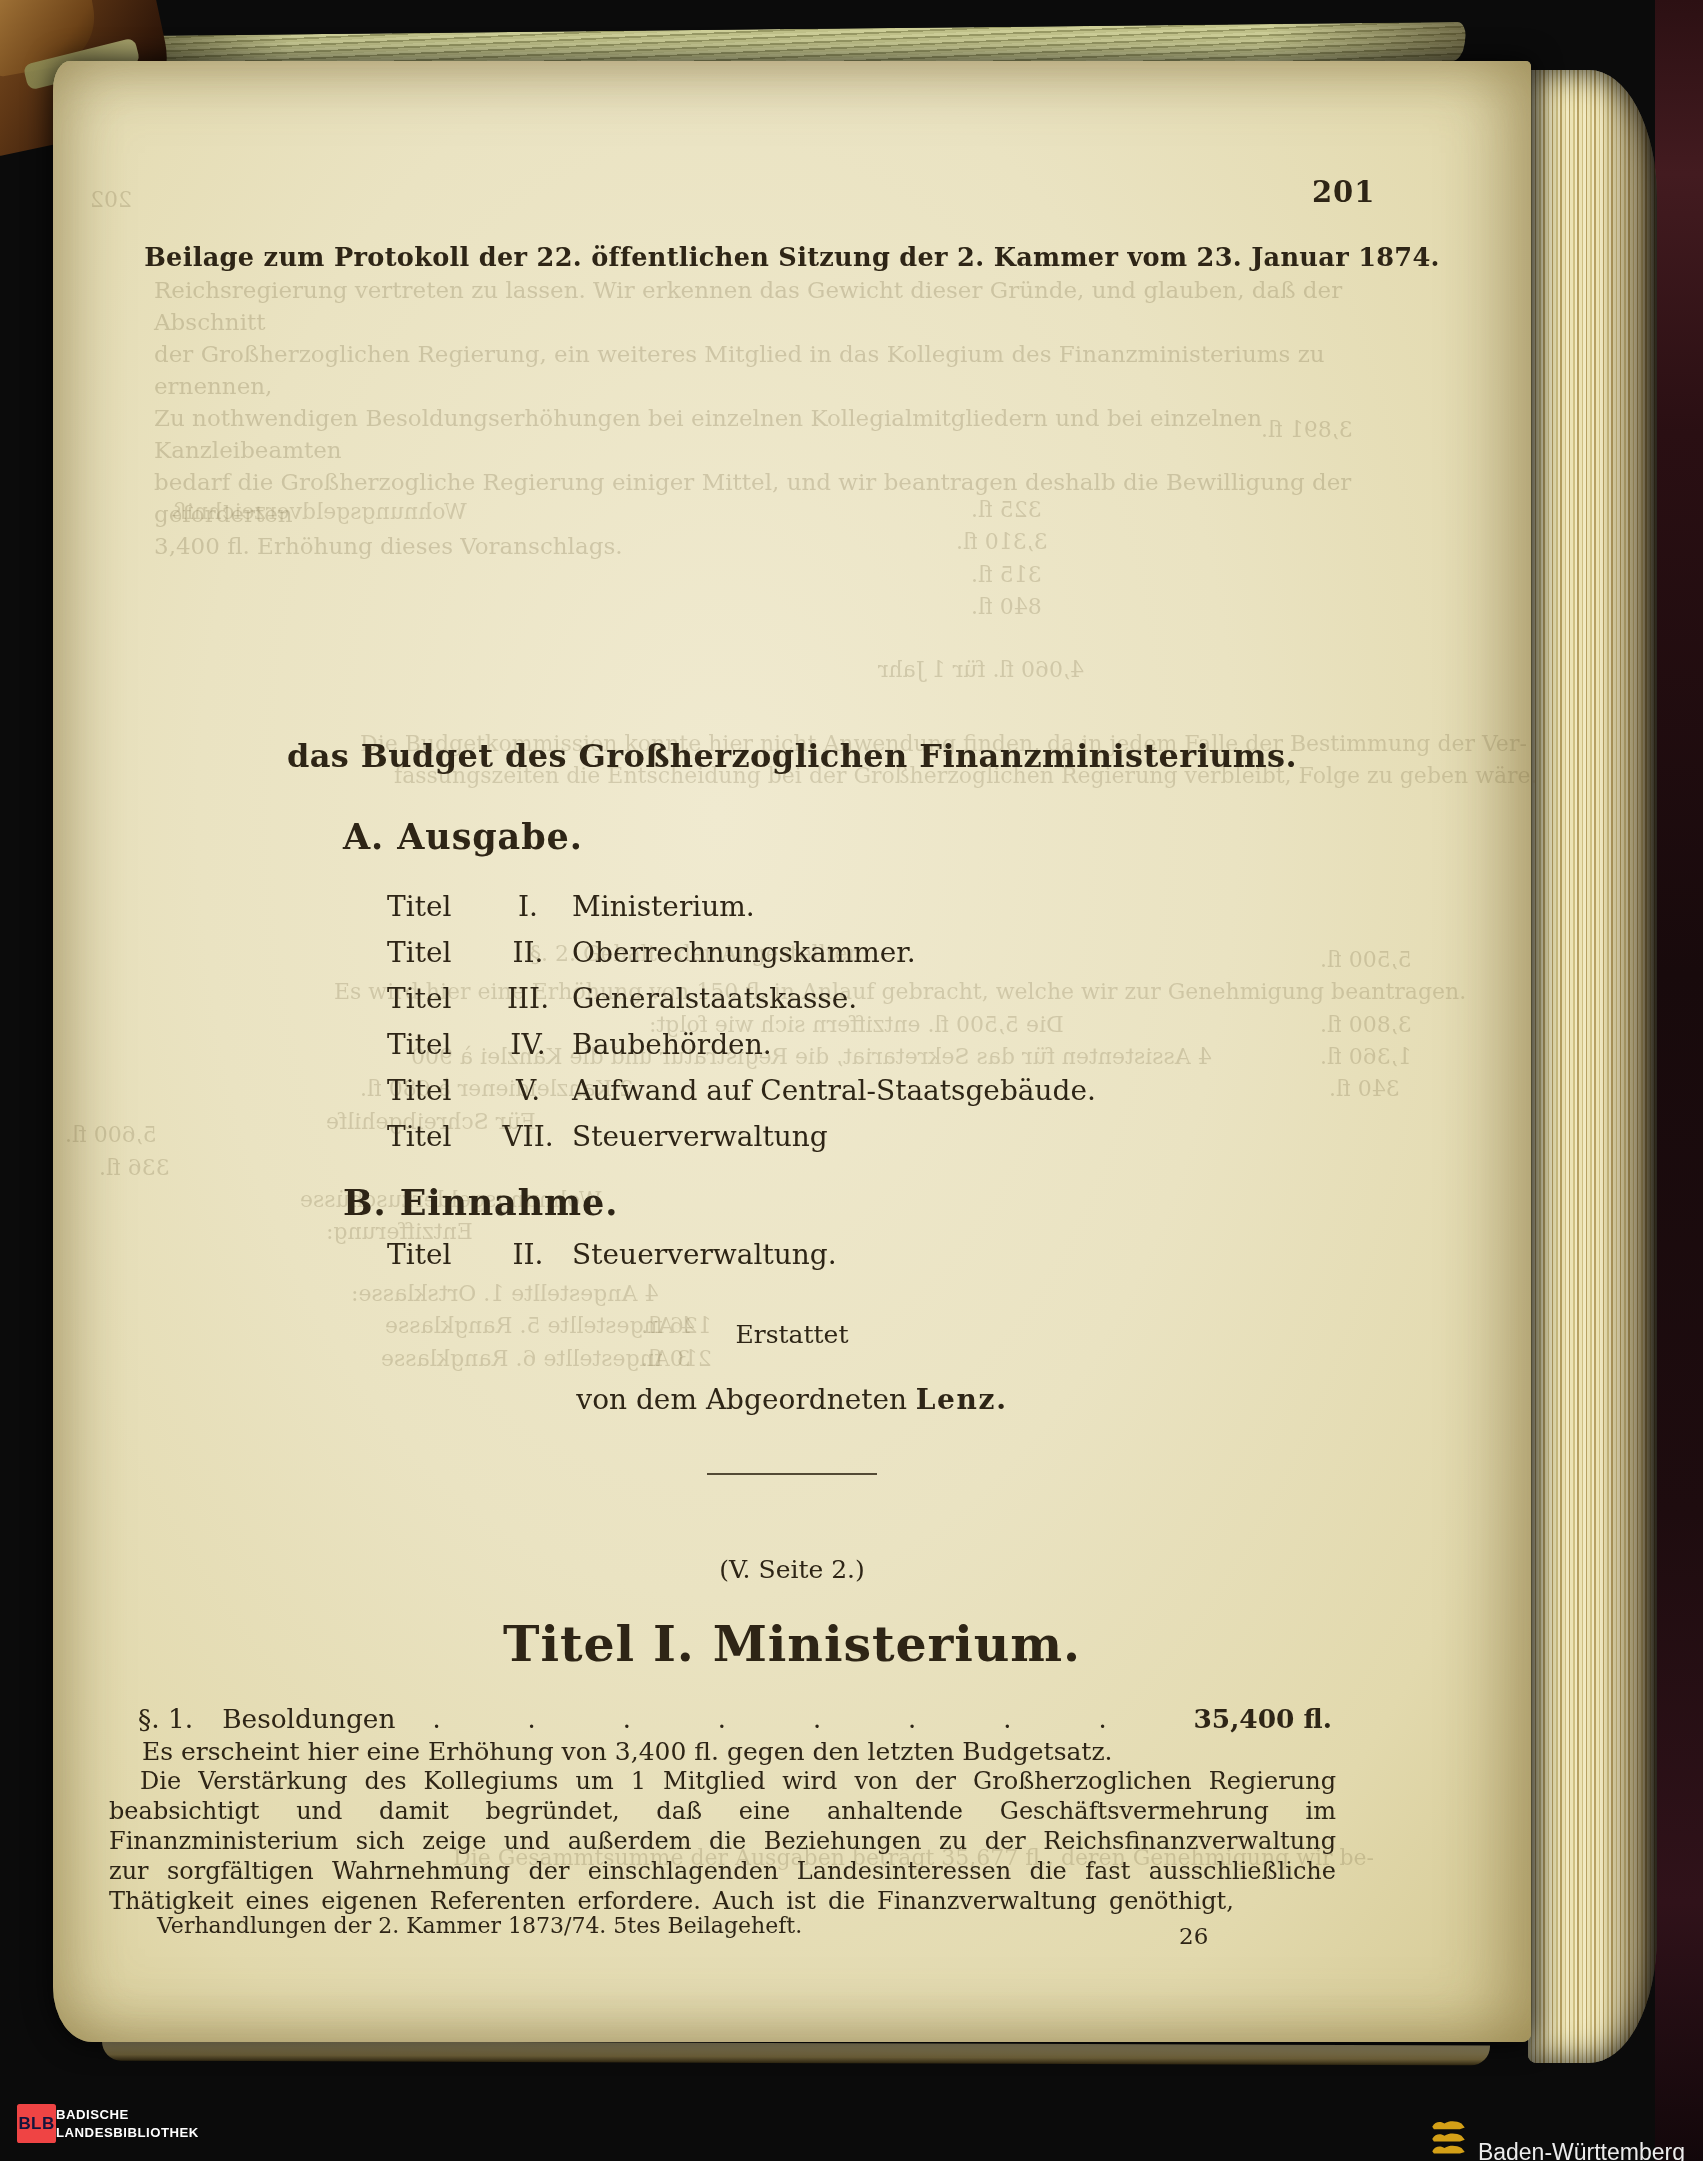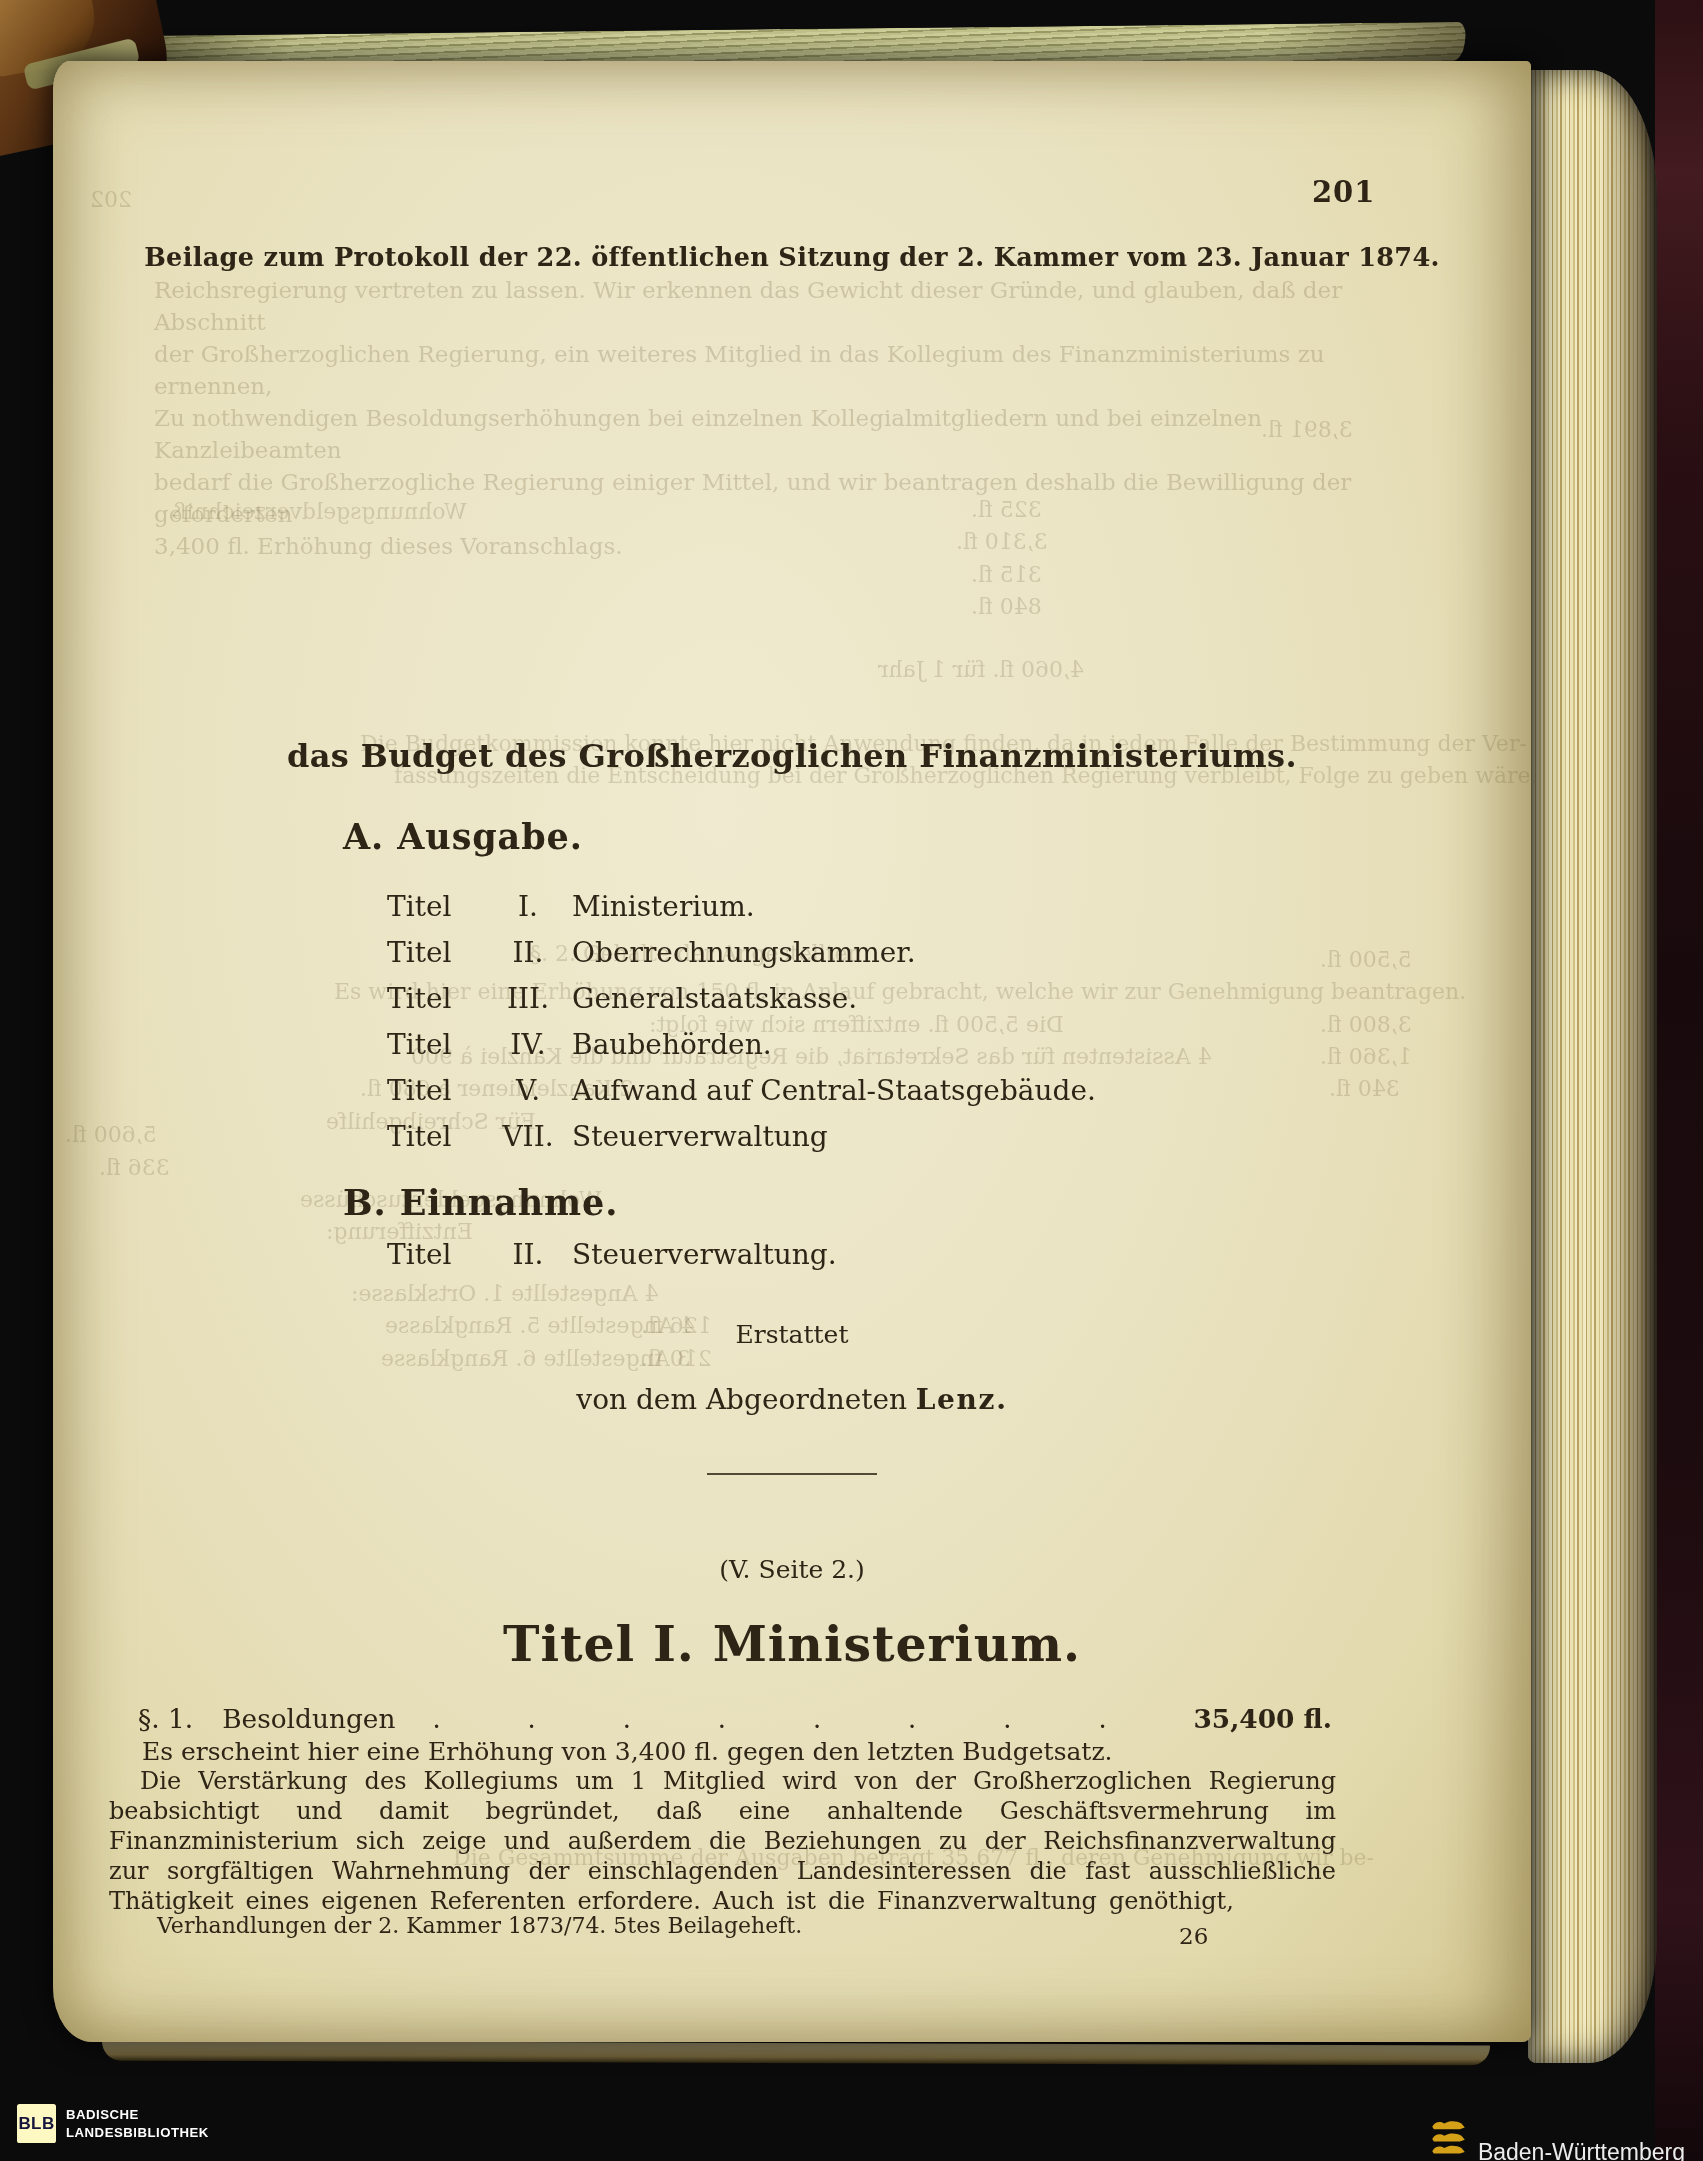--- a/index.html
+++ b/index.html
@@ -65,23 +65,23 @@
   .budget-line .dots{flex:1;overflow:hidden;white-space:nowrap;letter-spacing:87px;margin:0 13.6px 0 37px;font-size:25.6px;}
   .budget-line .b-amount{font-weight:600;white-space:nowrap;}
   .line2{position:absolute;left:89px;top:1676px;font-size:25px;}
   .paragraph{position:absolute;left:56px;top:1705px;width:1227px;font-size:24px;line-height:30px;
     text-align:justify;word-spacing:4.3px;text-indent:31px;}
   .footer-left{position:absolute;left:104px;top:1852px;font-size:22px;}
   .signature{position:absolute;left:1126px;top:1862px;font-size:23px;}
   
   .blb-badge{position:absolute;left:17px;top:2104px;display:flex;align-items:center;
     font-family:"Liberation Sans", sans-serif;}
-  .blb-square{width:39px;height:39px;background:#fef9c3;border-radius:2.6px;display:flex;align-items:center;justify-content:center;
+  .blb-square{width:39px;height:39px;background:#ef4444;border-radius:2.6px;display:flex;align-items:center;justify-content:center;
     font-weight:700;font-size:17px;color:#14143c;letter-spacing:0.4px;}
-  .blb-name{margin-left:10px;color:#fff;font-weight:700;font-size:13.2px;letter-spacing:0.5px;line-height:1.3;}
+  .blb-name{margin-left:0;color:#fff;font-weight:700;font-size:13.2px;letter-spacing:0.5px;line-height:1.3;}
   .bw-badge{position:absolute;right:19px;top:2106px;display:flex;align-items:center;
     font-family:"Liberation Sans", sans-serif;}
   .bw-emblem{width:39px;height:39px;margin-right:10.2px;}
   .bw-label{color:#ececec;font-size:23px;margin-top:33px;}
 </style>
 </head>
 <body>
 
 <div class="scene">
 

